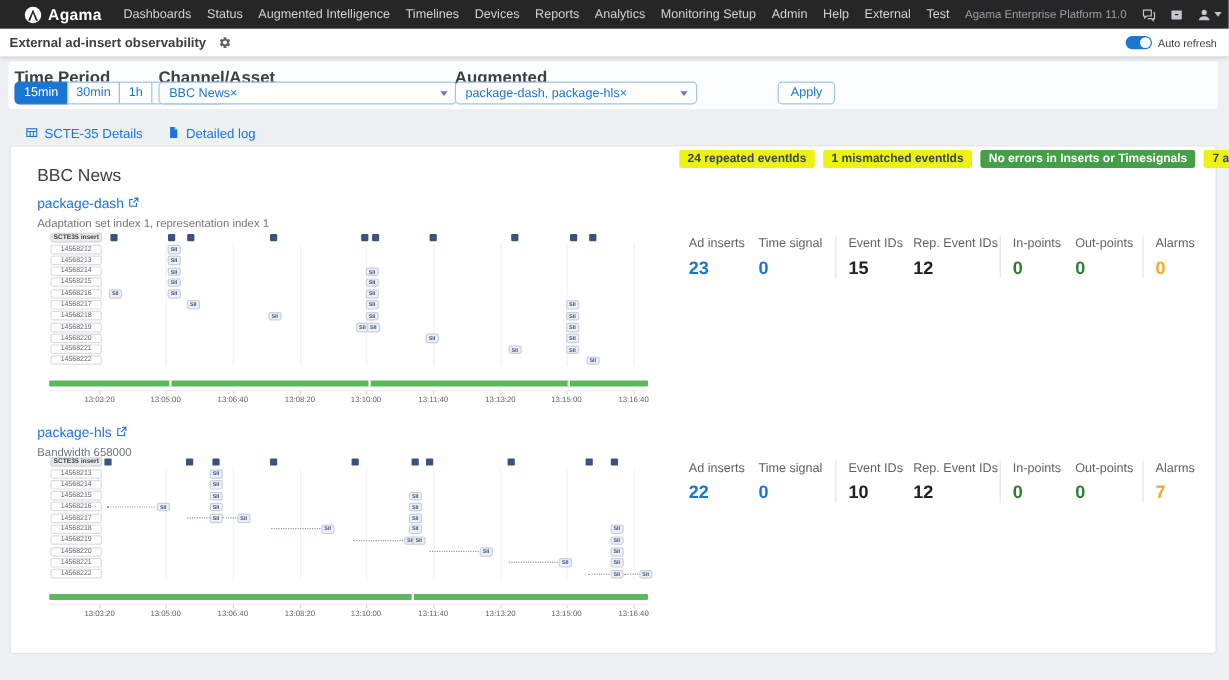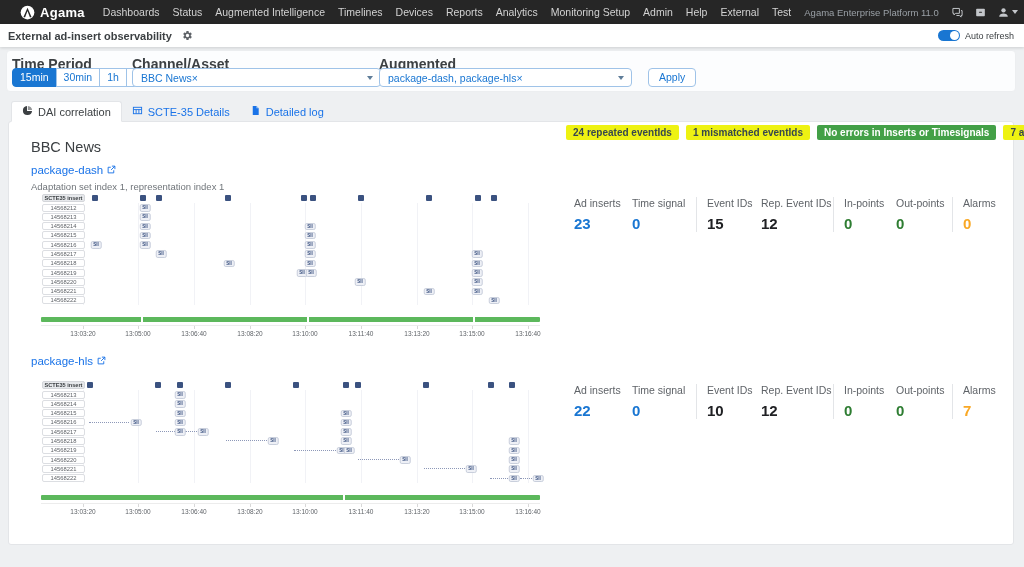--- a/index.html
+++ b/index.html
@@ -36,21 +36,21 @@
   .tp-label{left:5px;top:5px;} .ca-label{left:125px;top:5px;} .loc-label{left:372px;top:5px;}
   .segmented{position:absolute;left:5px;top:17px;display:flex;}
   .seg-btn{height:19px;box-sizing:border-box;border:1px solid #9fc3e8;background:#fff;color:#1976d2;
     font-size:10.5px;padding:0 7px;line-height:17px;margin-left:-1px;cursor:pointer;}
   .seg-btn:first-child{border-radius:4px 0 0 4px;margin-left:0;}
   .seg-btn:last-child{border-radius:0 4px 4px 0;}
   .seg-btn.active{background:#1976d2;border-color:#1976d2;color:#fff;}
   .select{position:absolute;top:17px;height:19px;box-sizing:border-box;border:1px solid #9fc3e8;
     border-radius:4px;background:#fff;color:#1976d2;font-size:10.5px;display:flex;align-items:center;
     padding:0 18px 0 8px;cursor:pointer;}
-  .ca-select{left:125px;width:249px;} .loc-select{left:372px;width:253px;}
+  .ca-select{left:125px;width:249px;} .loc-select{left:372px;width:202px;}
   .select .caret{position:absolute;right:7px;width:0;height:0;border-left:3.5px solid transparent;
     border-right:3.5px solid transparent;border-top:4.5px solid #5f7d99;}
   .apply-btn{position:absolute;left:641px;top:17px;height:19px;box-sizing:border-box;
     border:1px solid #9fc3e8;border-radius:4px;background:#fff;color:#1976d2;font-size:10.5px;
     padding:0 10px;line-height:17px;cursor:pointer;}
 
   
   .tabbar{position:absolute;left:11px;top:101px;height:21px;display:flex;z-index:3;}
   .tab{display:flex;align-items:center;gap:5px;padding:0 10px;height:21px;box-sizing:border-box;
     font-size:11px;color:#1a73e8;cursor:pointer;white-space:nowrap;}
@@ -189,27 +189,20 @@
     </div>
     <span class="filter-label loc-label">Augmented</span>
     <div class="select loc-select">
       <span>package-dash, package-hls×</span>
       <span class="caret"></span>
     </div>
     <button class="apply-btn">Apply</button>
   </div>
 
   <div class="tabbar">
-      <div class="tab active">
-        <span><svg width="11" height="11" viewBox="0 0 24 24">
-            <path fill="#3c4043" d="M11 2.05A10 10 0 1 0 21.95 13H11z"></path>
-            <path fill="#3c4043" opacity=".55" d="M13 2.05V11h8.95A10 10 0 0 0 13 2.05z"></path>
-          </svg></span>
-        <span>DAI correlation</span>
-      </div>
       <div class="tab">
         <span><svg width="11" height="11" viewBox="0 0 24 24" fill="none" stroke="#1a73e8" stroke-width="2">
             <rect x="3" y="5" width="18" height="14"></rect>
             <path d="M3 10h18M9 10v9M15 10v9"></path>
           </svg></span>
         <span>SCTE-35 Details</span>
       </div>
       <div class="tab">
         <span><svg width="11" height="11" viewBox="0 0 24 24">
             <path fill="#1a73e8" d="M6 2h8l5 5v15H6z"></path>
@@ -375,21 +368,21 @@
               <div class="stat-label">Alarms</div>
               <div class="stat-value v-amber">0</div>
             </div>
           </div>
         </div></div>
       <div class="section" style="top: 229px;"><div class="pkg-link">
           <span>package-hls</span>
           <span><svg width="9" height="9" viewBox="0 0 24 24" fill="none" stroke="#1a73e8" stroke-width="2.5">
               <path d="M13 3h8v8M21 3L11 13M18 14v7H3V6h7"></path>
             </svg></span>
-        </div><div class="chart" style="left: 10px; top: 30px;">
+        </div><div class="pkg-sub">Bandwidth 658000</div><div class="chart" style="left: 10px; top: 30px;">
           <div class="chart-header">
             <span class="hdr-label">SCTE35 insert</span>
             <span class="square" style="left: 49px;"></span>
             <span class="square" style="left: 117px;"></span>
             <span class="square" style="left: 139px;"></span>
             <span class="square" style="left: 187px;"></span>
             <span class="square" style="left: 255px;"></span>
             <span class="square" style="left: 305px;"></span>
             <span class="square" style="left: 317px;"></span>
             <span class="square" style="left: 385px;"></span>

